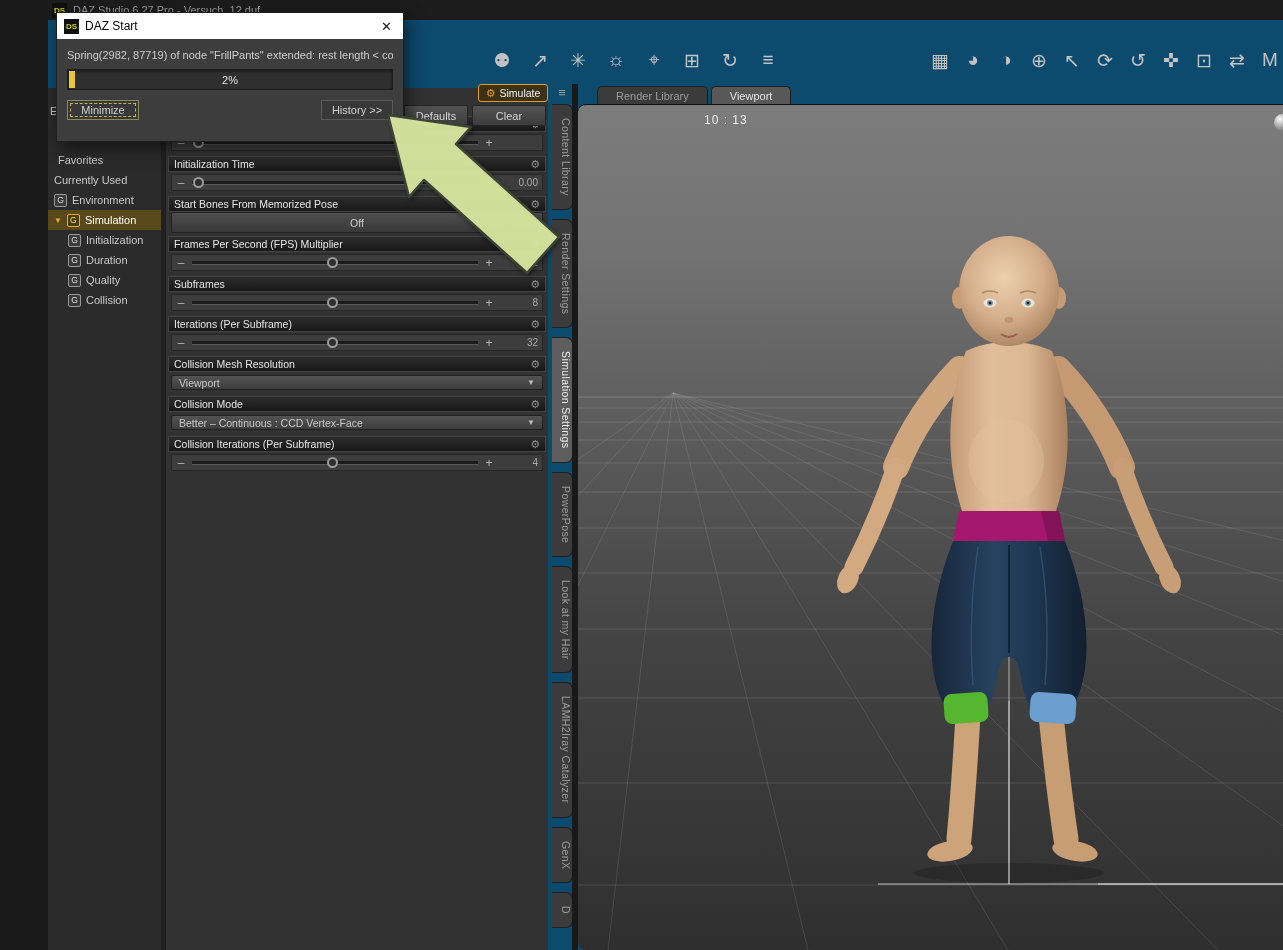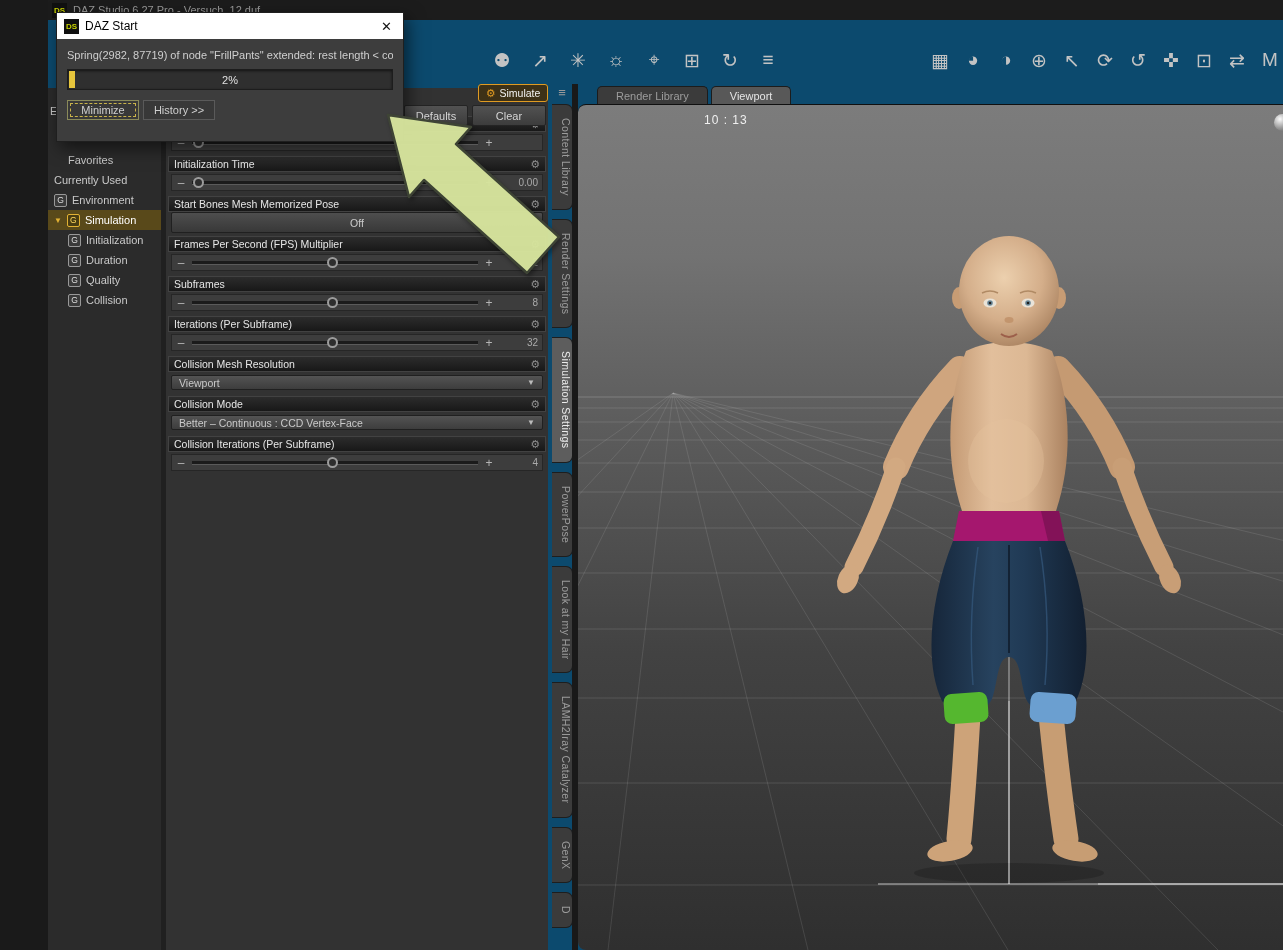--- a/index.html
+++ b/index.html
@@ -101,21 +101,21 @@
   .dlg-title { height:26px; background:#ffffff; display:flex; align-items:center; gap:6px; padding:0 7px; }
   .dlg-title-text { color:#000; font-size:12px; }
   .dlg-close { margin-left:auto; color:#111; font-size:13px; padding:0 4px; cursor:default; }
   .dlg-msg { margin:10px 10px 0; color:#cfcfcf; font-size:11px; white-space:nowrap; overflow:hidden; }
   .progress { position:relative; margin:8px 10px 0; height:21px; border:1px solid #1d1d1d;
               background:#2f2f2f; box-shadow:inset 0 1px 3px rgba(0,0,0,.6); }
   .progress-fill { position:absolute; left:1px; top:1px; bottom:1px; width:2%;
                    background:var(--progress,#e6c53c); }
   .progress-text { position:absolute; inset:0; display:grid; place-items:center;
                    color:#e0e0e0; font-size:11px; }
-  .dlg-buttons { display:flex; gap:4px; margin:10px 10px 0; }
+  .dlg-buttons { display:flex; gap:4px; margin:10px 10px 0;justify-content:space-between; }
   .dlg-btn { width:72px; height:20px; background:#383838; border:1px solid #5a5a5a;
              color:#cfcfcf; font-size:11px; font-family:inherit; }
   .dlg-btn.focus { border-color:#8a8a5a; outline:1px dashed #c9b34a; outline-offset:-4px; }
 
   .arrow-overlay { position:absolute; inset:0; z-index:60; pointer-events:none;
                    filter:drop-shadow(2px 3px 2px rgba(0,0,0,.35)); }
 </style>
 </head>
 <body>
 
@@ -148,21 +148,21 @@
       <div class="tool-icon">⊡</div>
       <div class="tool-icon">⇄</div>
       <div class="tool-icon">M</div>
       <div class="tool-icon">◁</div>
     </div>
 
   <span class="edge-letter">E</span>
 
   <div class="sidebar">
     <div id="sidebar-items">
-        <div class="tree-row" style="padding-left: 20px;">
+        <div class="tree-row" style="padding-left: 10px;">
           <span class="tree-label">Favorites</span>
         </div>
         <div class="tree-row" style="padding-left: 6px;">
           <span class="tree-label">Currently Used</span>
         </div>
         <div class="tree-row" style="padding-left: 6px;">
           <span class="gbox">G</span>
           <span class="tree-label">Environment</span>
         </div>
         <div class="tree-row selected" style="padding-left: 6px;">
@@ -215,21 +215,21 @@
             <span class="pm">–</span>
             <div class="track">
               <div class="thumb" style="left: calc(2% - 5px);"></div>
             </div>
             <span class="pm">+</span>
             <span class="pval">0.00</span>
           </div>
         </div>
         <div class="pgroup">
           <div class="phead">
-            <span class="phead-label">Start Bones Mesh Memorized Pose</span>
+            <span class="phead-label">Start Bones From Memorized Pose</span>
             <span class="gear">⚙</span>
           </div>
           <div class="prow">
             <div class="pbtn">Off</div>
           </div>
         </div>
         <div class="pgroup">
           <div class="phead">
             <span class="phead-label">Frames Per Second (FPS) Multiplier</span>
             <span class="gear">⚙</span>

